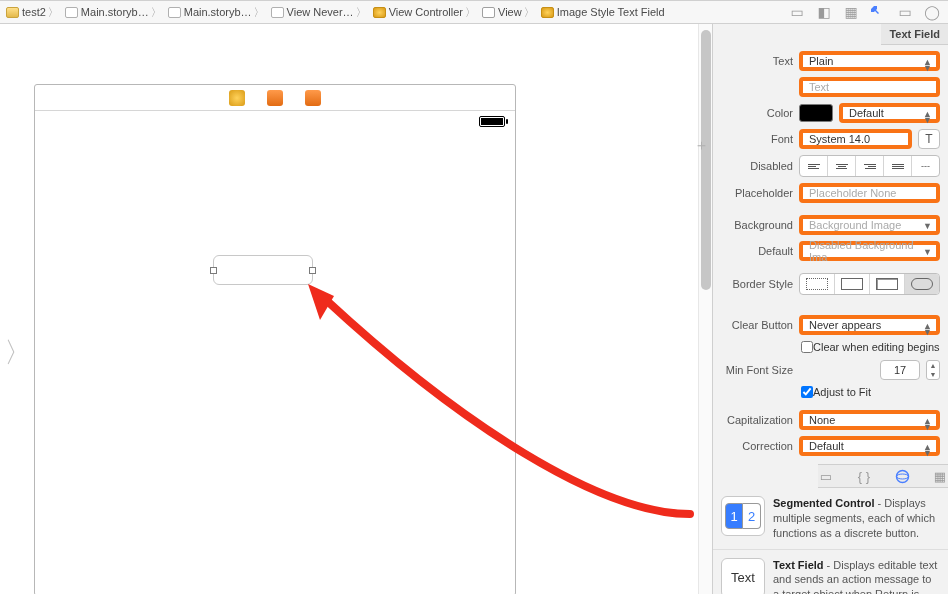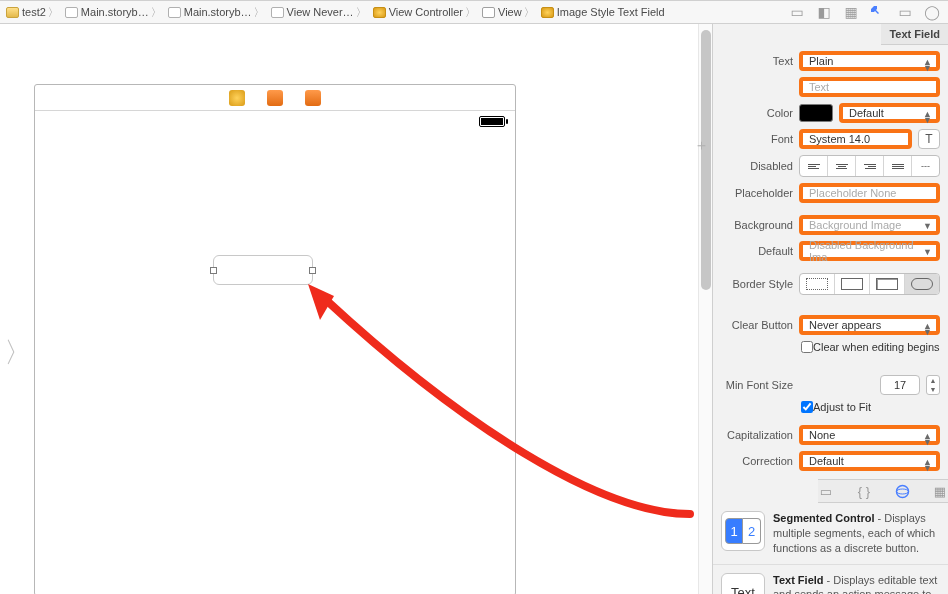--- a/index.html
+++ b/index.html
@@ -290,21 +290,21 @@
         <div class="lbl">Clear Button</div>
         <div class="ctrl select">
           <span>Never appears</span>
             <span class="caret">▲<br>▼</span>
         </div>
       </div>
       <div class="chk">
         <input type="checkbox" style="">
         <span>Clear when editing begins</span>
       </div>
-      <div class="row" style="margin-top:16px">
+      <div class="row" style="margin-top:1px">
         <div class="lbl">Min Font Size</div>
         <div style="flex:1"></div>
         <div class="numbox">
             <span>17</span>
           </div>
         <div class="stepper">
             <div>▲</div>
             <div>▼</div>
           </div>
       </div>

